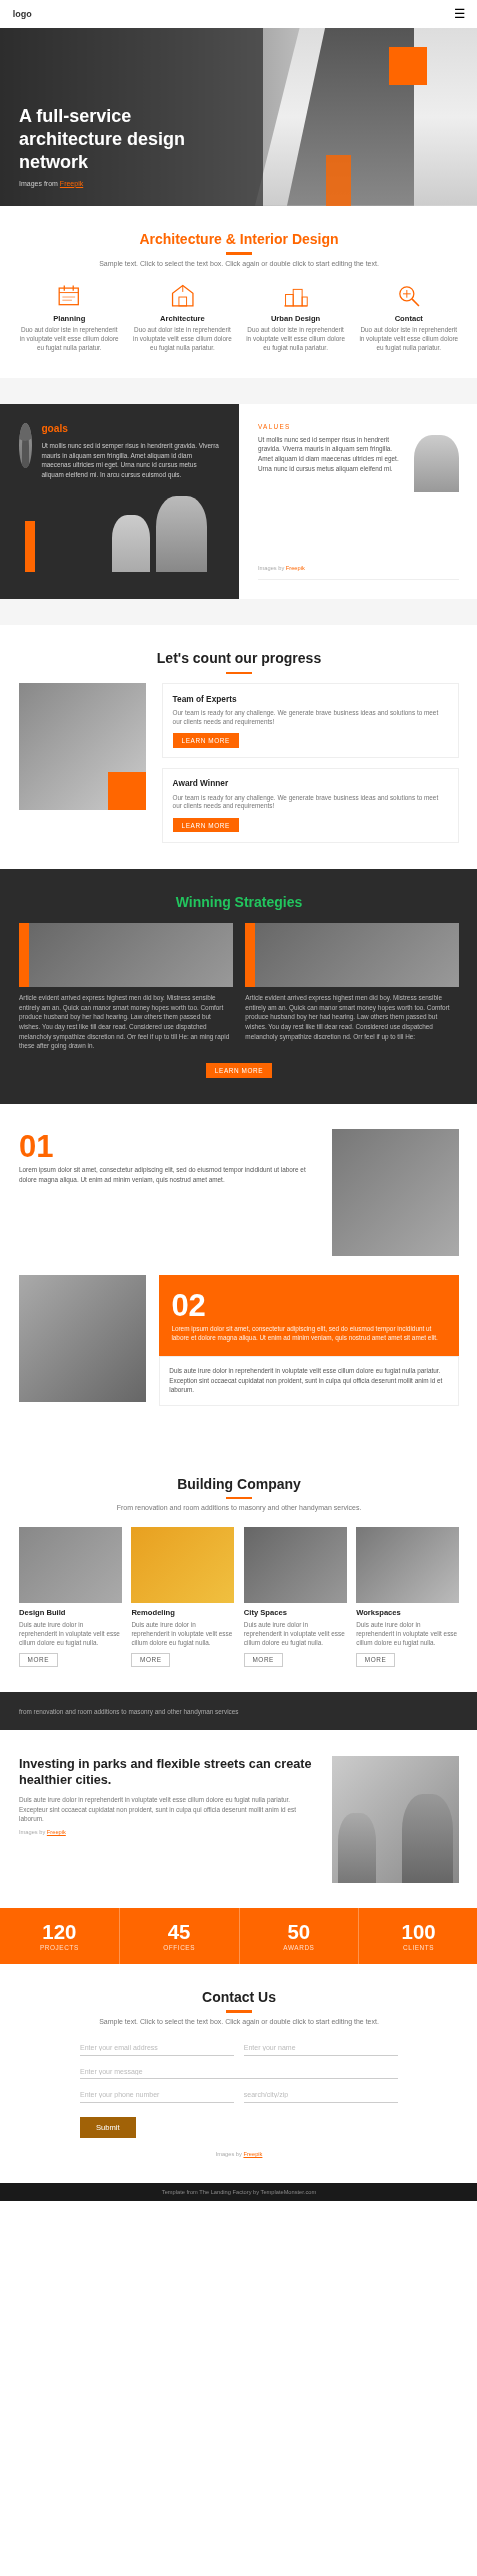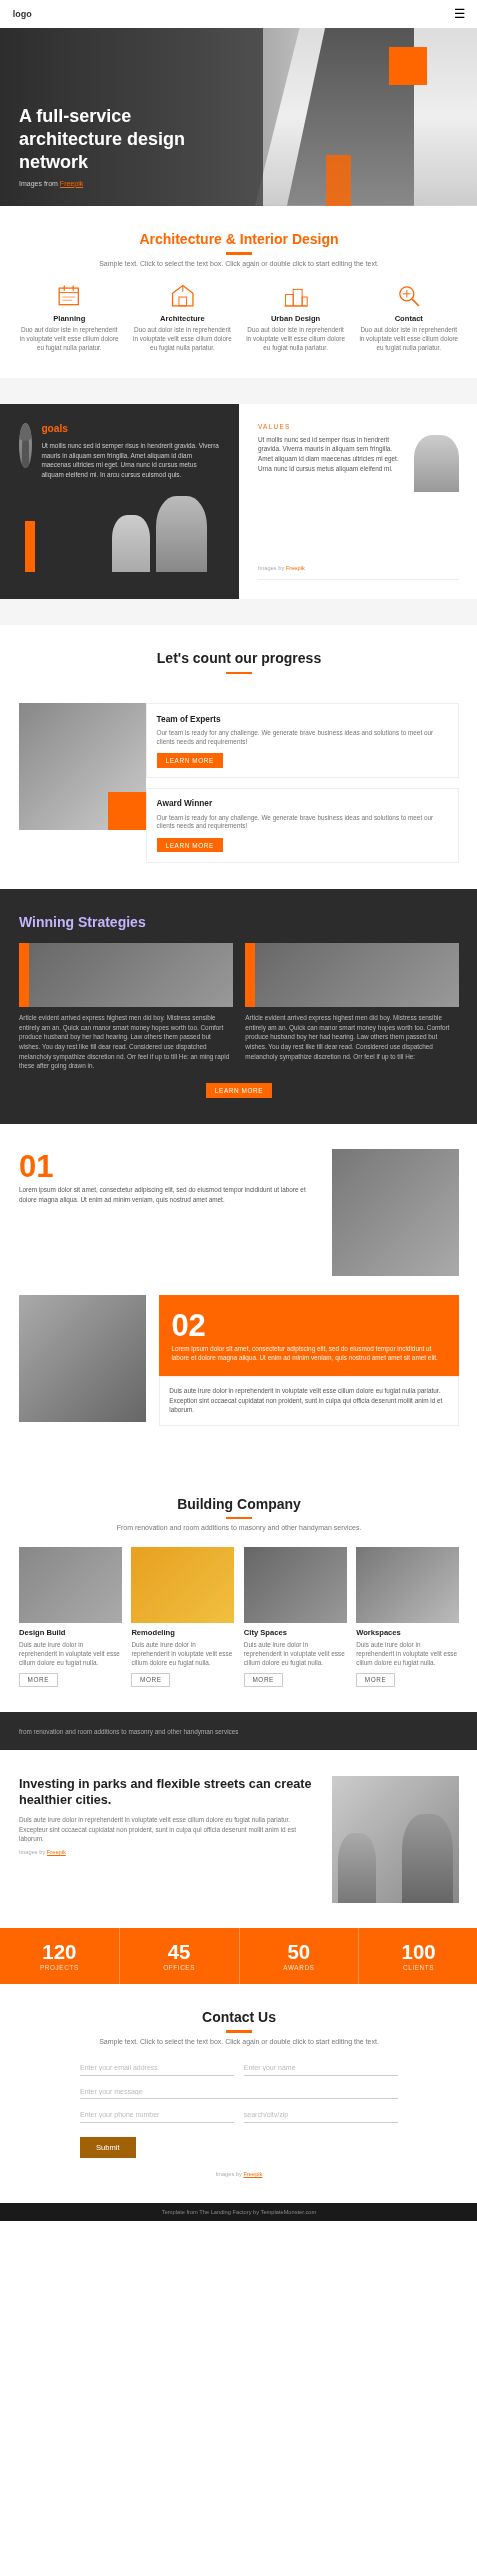--- a/index.html
+++ b/index.html
@@ -41,31 +41,31 @@
     .mission-left { width: 50%; background: #2c2c2c; padding: 19px; position: relative; min-height: 191px; }
     .mission-right { width: 50%; background: #fff; padding: 19px; position: relative; min-height: 191px; }
     .mission-label { font-size: 7px; color: #aaa; letter-spacing: 1.3px; text-transform: uppercase; margin-bottom: 5.1px; }
     .mission-heading { font-size: 10.2px; font-weight: bold; color: #ff6600; margin-bottom: 7.6px; }
     .mission-text { font-size: 6.4px; color: #ccc; line-height: 1.5; }
     .mission-text-dark { font-size: 6.4px; color: #555; line-height: 1.5; }
     .person-circle { width: 45px; height: 45px; border-radius: 50%; background: #888; margin-bottom: 6.4px; overflow: hidden; display: flex; align-items: center; justify-content: center; }
     
     
     .progress-section { padding: 25.5px 19px; }
-    .progress-content { display: flex; gap: 0; margin-top: 29px; }
+    .progress-content { display: flex; gap: 16px; margin-top: 9px; }
     .progress-img { width: 127px; height: 127px; background: #888; flex-shrink: 0; overflow: hidden; position: relative; }
     .progress-cards { display: flex; flex-direction: column; gap: 9.6px; flex: 1; }
     .progress-card { background: #fff; border: 0.6px solid #eee; padding: 9.6px; }
     .progress-card-title { font-size: 8.3px; font-weight: bold; color: #222; margin-bottom: 5.1px; }
     .progress-card-text { font-size: 6.4px; color: #777; line-height: 1.4; margin-bottom: 6.4px; }
     .learn-more-btn { background: #ff6600; color: #fff; border: none; padding: 3.8px 9px; font-size: 6.4px; cursor: pointer; text-transform: uppercase; letter-spacing: 0.6px; }
     
     
     .winning-section { background: #2c2c2c; padding: 25.5px 19px; }
-    .winning-title { color: #c4b5fd; text-align: left; font-size: 14px; font-weight: bold; margin-bottom: 12.7px; }
+    .winning-title { color: #22c55e; text-align: center; font-size: 14px; font-weight: bold; margin-bottom: 12.7px; }
     .winning-content { display: flex; gap: 12.7px; margin-bottom: 12.7px; }
     .winning-col { flex: 1; }
     .winning-text { font-size: 6.4px; color: #bbb; line-height: 1.5; }
     .winning-btn-wrap { text-align: center; }
     
     
     .numbered-section { padding: 25.5px 19px; }
     .numbered-row { display: flex; gap: 12.7px; align-items: flex-start; margin-bottom: 19px; }
     .num-label { font-size: 31px; font-weight: bold; color: #ff6600; min-width: 38px; }
     .num-text { font-size: 6.4px; color: #555; line-height: 1.5; flex: 1; }

